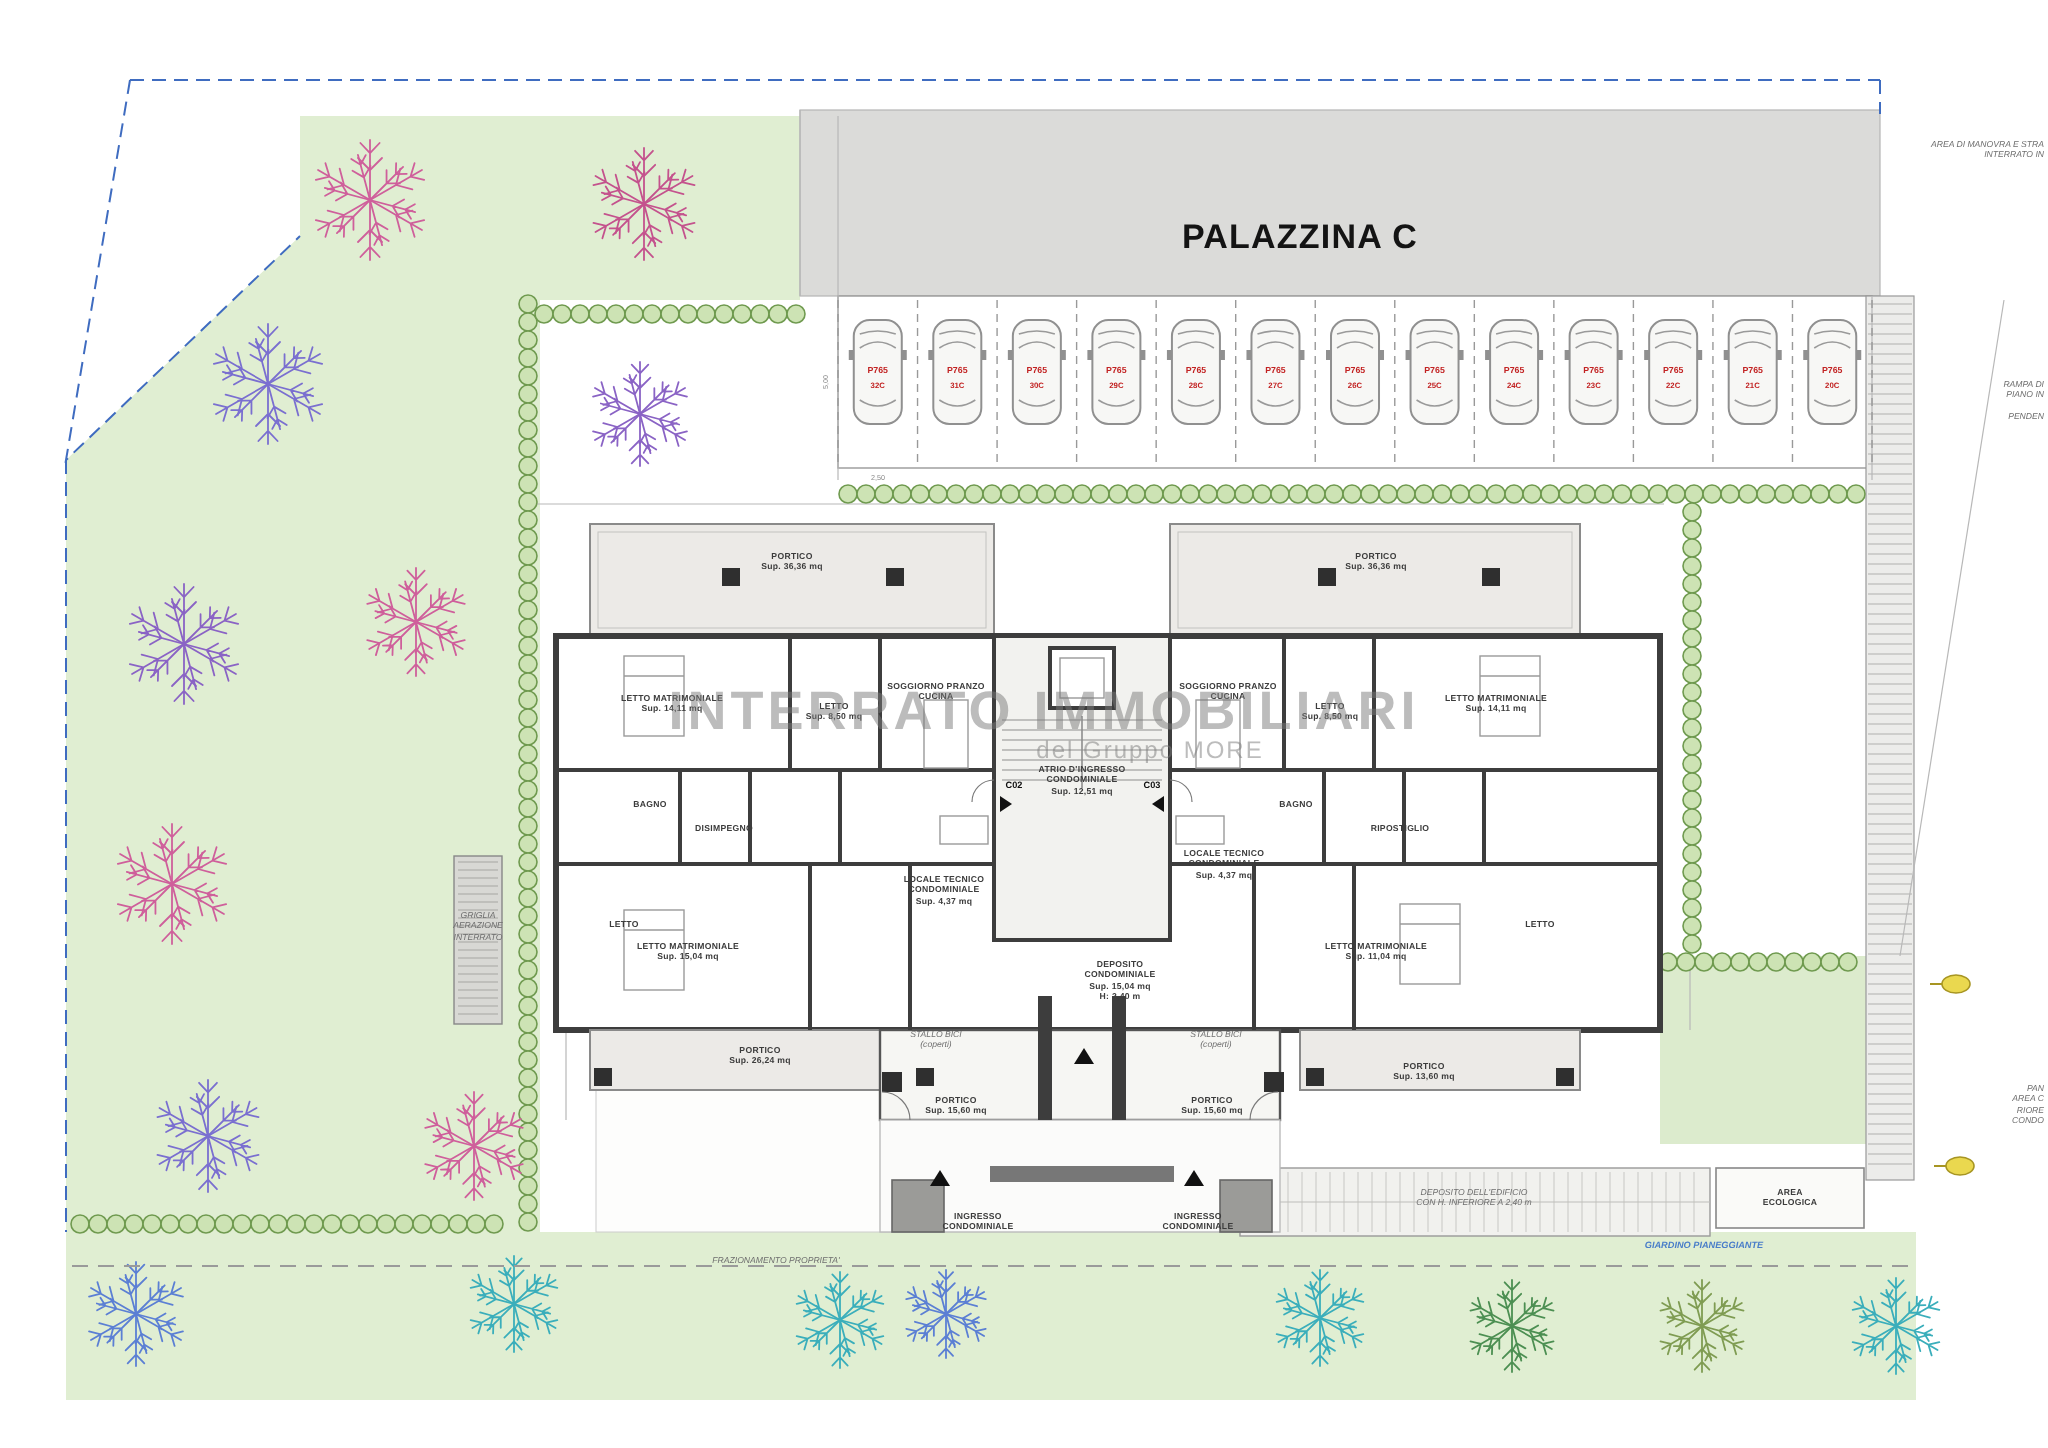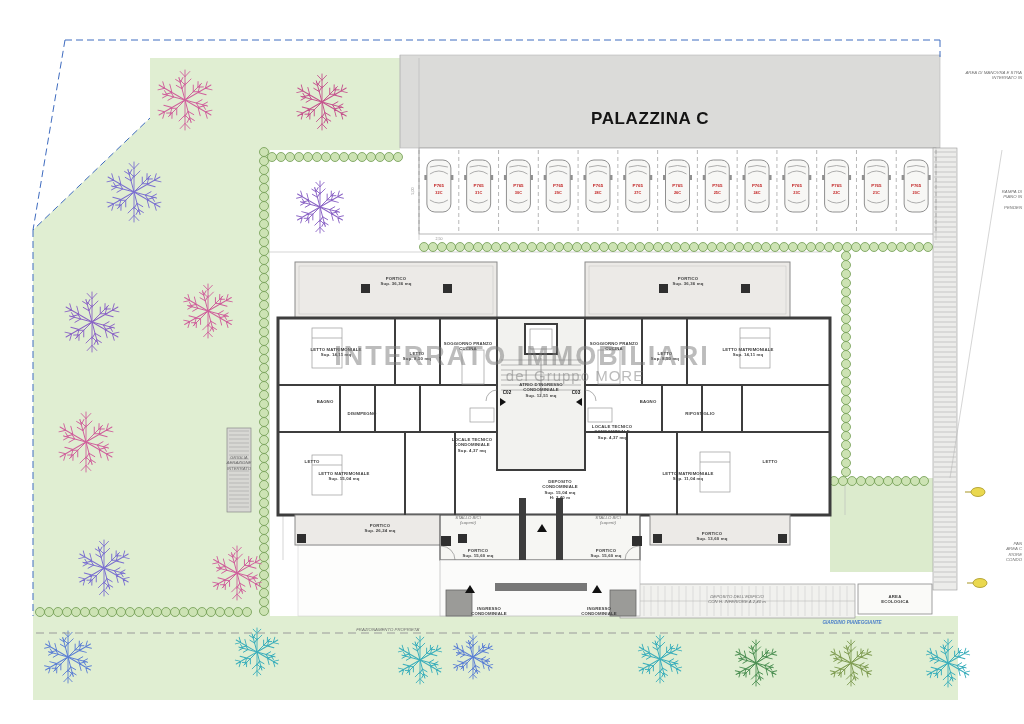--- a/index.html
+++ b/index.html
@@ -15,21 +15,21 @@
   .dim{font-size:3.6px;color:#8a8a8a;}
   .vdim{font-size:3.6px;color:#8a8a8a;transform:translate(-50%,-50%) rotate(-90deg);}
   .rt{right:2px;transform:translate(0,-50%);text-align:right;}
   .pk1{font-size:4.4px;font-weight:700;color:#c22222;line-height:1.1;}
   .pk2{font-size:3.9px;font-weight:700;color:#c22222;line-height:1.1;}
   .title{position:absolute;transform:translate(-50%,-50%);font-size:17px;font-weight:700;
          letter-spacing:.6px;color:#141414;z-index:2;white-space:nowrap;}
   .wm{position:absolute;transform:translate(-50%,-50%);z-index:3;color:rgba(122,122,122,.5);
       white-space:nowrap;pointer-events:none;}
   .wm1{font-size:27px;font-weight:700;letter-spacing:2px;}
-  .wm2{font-size:15px;font-weight:400;letter-spacing:1px;}
+  .wm2{font-size:12px;font-weight:400;letter-spacing:1px;}
 </style>
 </head>
 <body>
 
 <div id="stage">
 
   <svg id="base" width="1024" height="724" viewBox="0 0 1024 724">
     <defs>
       <g id="car">
         <rect x="1" y="2" width="24" height="52" rx="8" fill="#f7f7f5" stroke="#909090" stroke-width="1"></rect>

